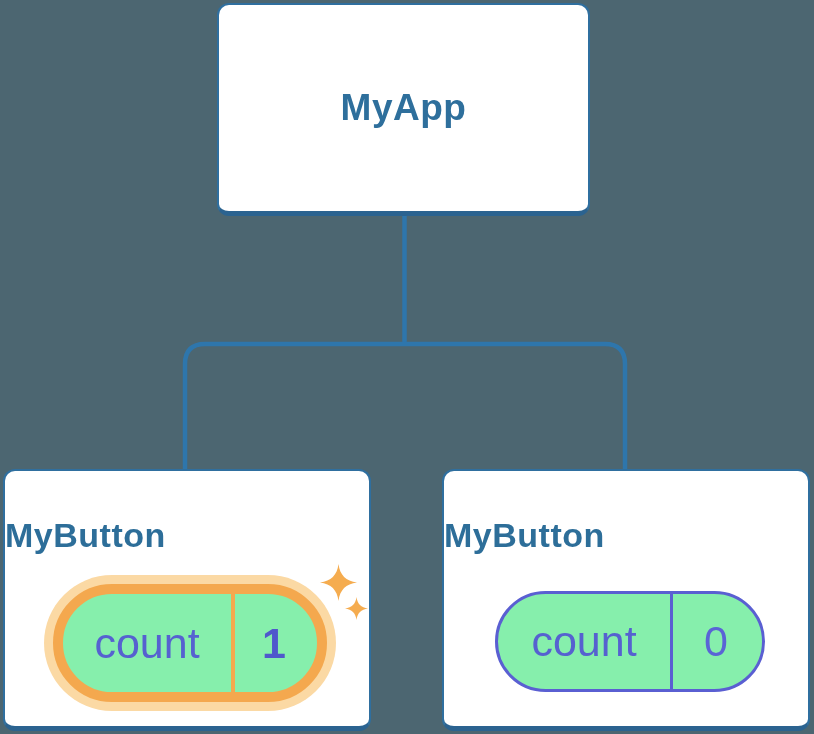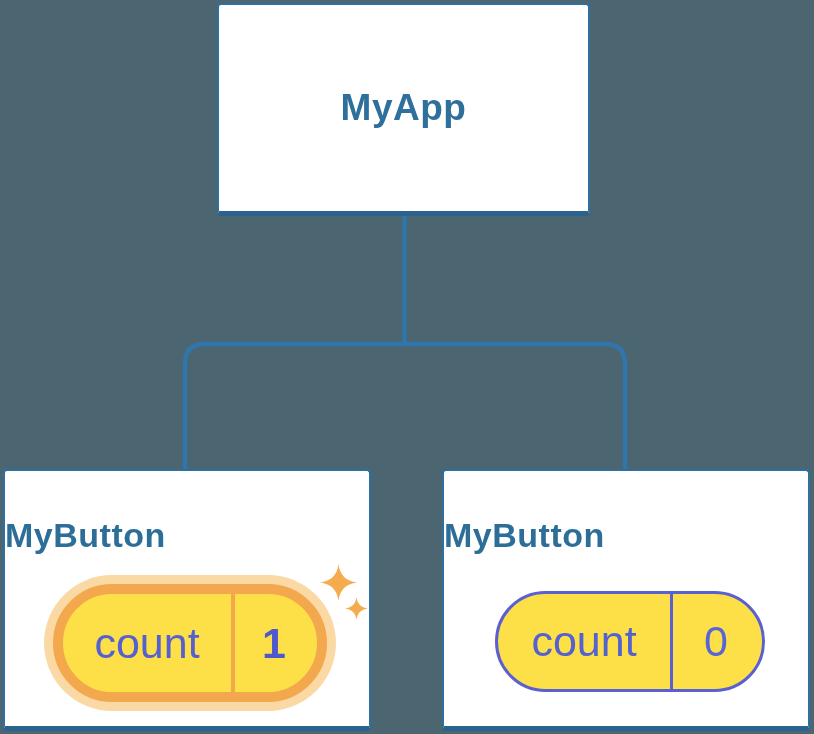--- a/index.html
+++ b/index.html
@@ -16,21 +16,21 @@
     left: 0; top: 0;
     width: 814px; height: 734px;
     z-index: 0;
   }
   .node {
     position: absolute;
     box-sizing: border-box;
     background: #ffffff;
     border: 2.5px solid #2F6F9F;
     border-bottom: 5px solid #2B6390;
-    border-radius: 4px;
+    border-radius: 12px;
     z-index: 1;
   }
   .node-root {
     left: 217px; top: 3px;
     width: 373px; height: 213px;
     display: flex; align-items: center; justify-content: center;
   }
   .root-title {
     font-size: 37px;
     font-weight: 700;
@@ -46,21 +46,21 @@
     font-size: 34px;
     line-height: 1.1;
     font-weight: 700;
     color: #2D6E99;
     letter-spacing: 0.5px;
   }
   .pill {
     position: absolute;
     box-sizing: border-box;
     border-radius: 999px;
-    background: #fde047;
+    background: #86efac;
     display: flex;
     align-items: stretch;
     text-align: right;
   }
   .pill-highlighted {
     left: 48px; top: 113px;
     width: 274px; height: 118px;
     border: 10px solid #F4A84E;
     box-shadow: 0 0 0 9px #FBD9A4;
   }

